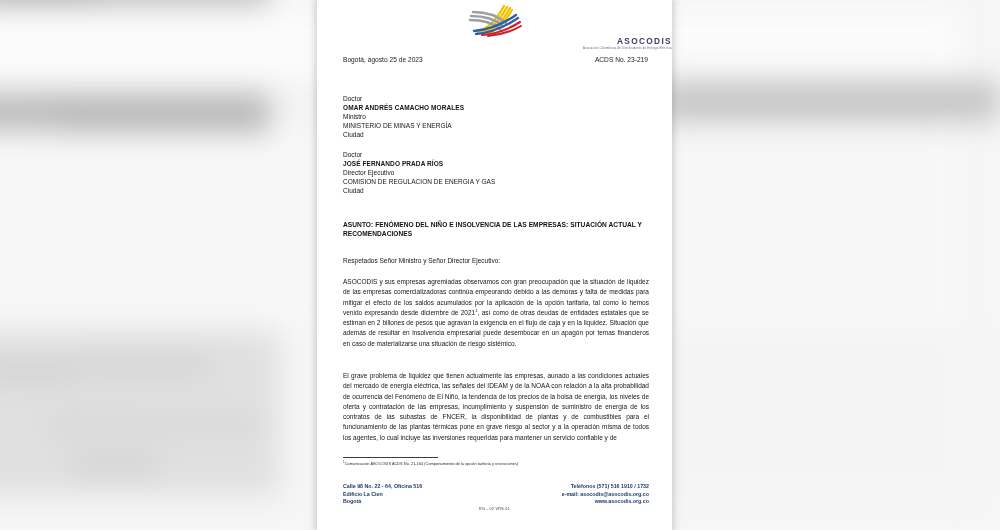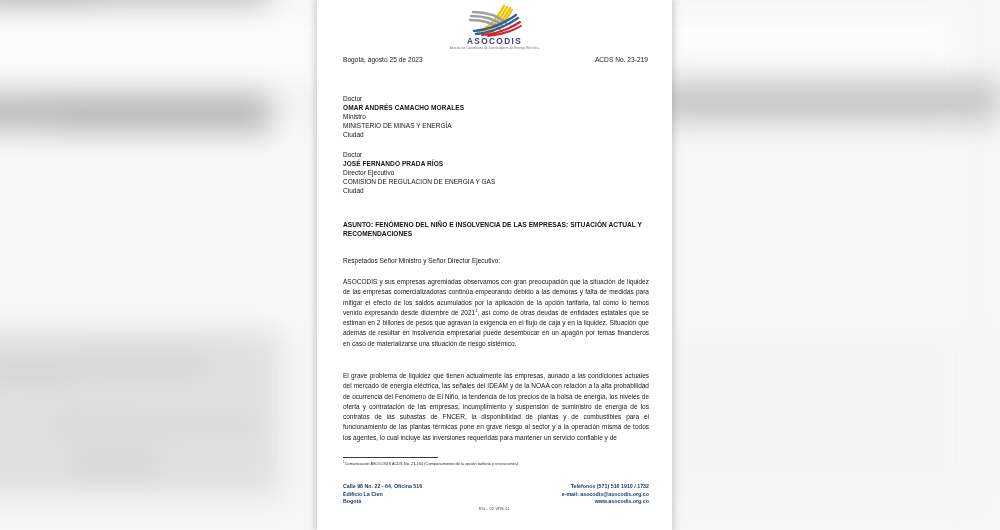--- a/index.html
+++ b/index.html
@@ -56,21 +56,21 @@
     height: 534px;
     padding: 0;
   }
 
   
   .logo-wrap {
     position: absolute;
     left: 0;
     top: 3px;
     width: 355px;
-    text-align: center;
+    text-align: right;
   }
   .logo-mark {
     display: block;
     margin: 0 auto;
   }
   .logo-word {
     font-family: "Liberation Sans", sans-serif;
     font-size: 8.3px;
     letter-spacing: 1.35px;
     color: #3a3a6e;

